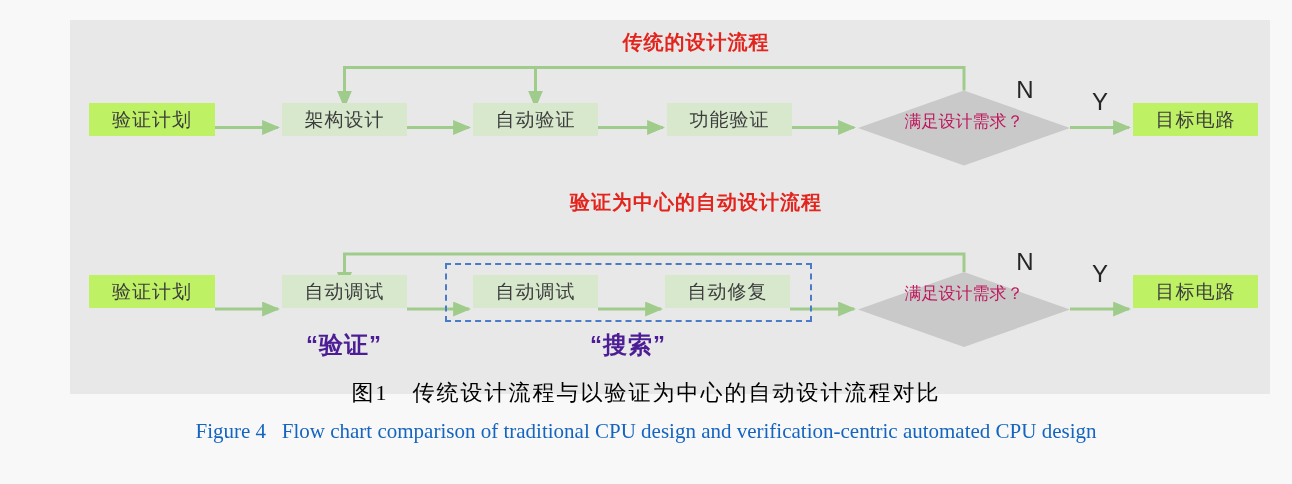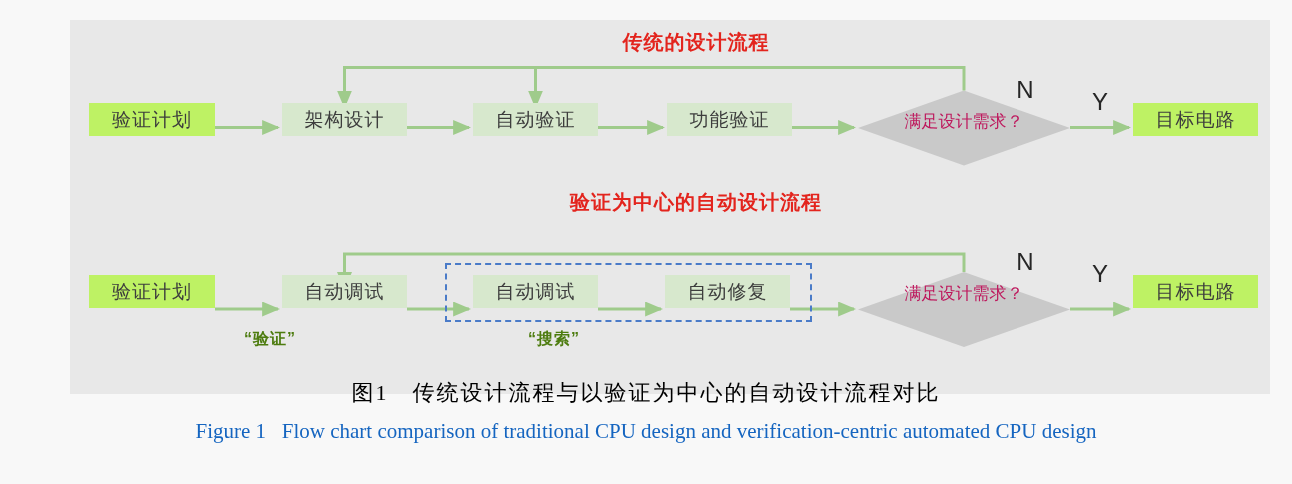--- a/index.html
+++ b/index.html
@@ -27,22 +27,22 @@
   .green{background:#d7e8cd;}
   .decision-label{
     position:absolute;width:192px;text-align:center;
     font-size:17px;color:#be185d;white-space:nowrap;
   }
   .ny{
     position:absolute;width:40px;text-align:center;
     font-size:24px;color:#262626;line-height:1;
   }
   .red-annot{
-    position:absolute;width:200px;text-align:left;
-    color:#4d7c0f;font-weight:bold;font-size:16px;letter-spacing:1px;
+    position:absolute;width:200px;text-align:center;
+    color:#4c1d95;font-weight:bold;font-size:24px;letter-spacing:1px;
   }
   .dashed-box{
     position:absolute;left:375px;top:85px;width:367px;height:59px;
     border:2px dashed #4a7bc8;box-sizing:border-box;
   }
   .caption{position:absolute;left:0;width:100%;text-align:center;white-space:pre;}
   #caption-zh{
     top:378px;color:#000000;font-size:22px;
     letter-spacing:2px;font-family:"Liberation Serif","DejaVu Serif",serif;
   }
@@ -105,13 +105,13 @@
   <div class="node green" style="left:595px;top:97px;">自动修复</div>
   <div class="decision-label" style="left:798px;top:104px;">满足设计需求？</div>
   <div class="node tan" style="left:1063px;top:97px;">目标电路</div>
   <div class="ny" style="left:935px;top:72px;">N</div>
   <div class="ny" style="left:1010px;top:84px;">Y</div>
   <div class="red-annot" style="left:174px;top:151px;">“验证”</div>
   <div class="red-annot" style="left:458px;top:151px;">“搜索”</div>
 </div>
 
 <div class="caption" id="caption-zh">图1　传统设计流程与以验证为中心的自动设计流程对比</div>
-<div class="caption" id="caption-en">Figure 1   Flow chart comparison of traditional CPU design and verification-centric automated CPU design</div>
+<div class="caption" id="caption-en">Figure 4   Flow chart comparison of traditional CPU design and verification-centric automated CPU design</div>
 
 </body></html>

